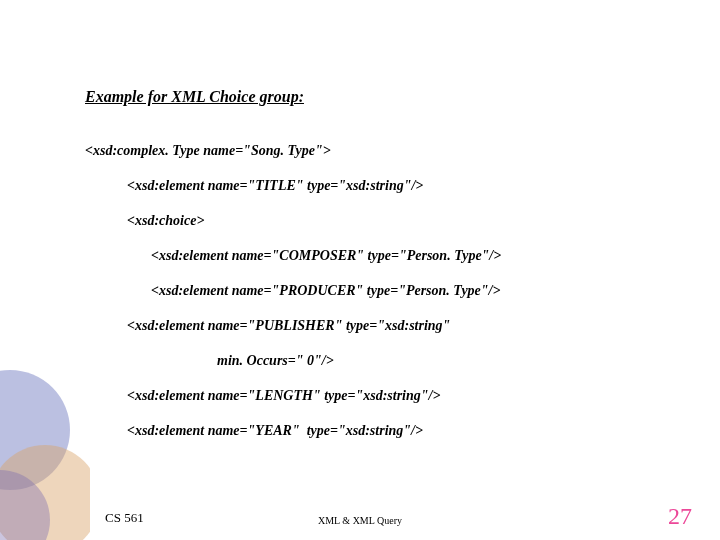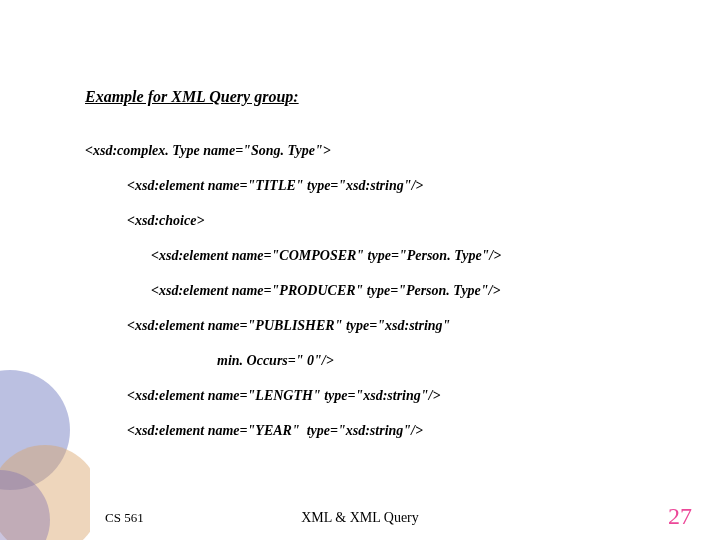--- a/index.html
+++ b/index.html
@@ -7,36 +7,36 @@
   .slide{position:absolute;left:0;top:0;width:720px;height:540px;box-sizing:border-box;padding:60px 55px 20px 85px}
   .title{font-size:26px;font-weight:bold;text-align:center;margin-top:10px}
   .title .feat{font-size:18px;font-weight:bold}
   .subhead{font-family:"Comic Sans MS","Segoe Script",cursive;font-weight:bold;font-style:italic;text-decoration:underline;font-size:16px;margin-top:28px}
   .code{font-family:"Comic Sans MS","Segoe Script",cursive;font-weight:bold;font-style:italic;font-size:14px;line-height:1.25;margin-top:18px;white-space:pre}
   .i1{padding-left:18px}
   .i2{padding-left:42px}
   .i3{padding-left:66px}
   .i4{padding-left:132px}
   .footer-left{position:absolute;left:105px;bottom:14px;font-size:13px}
-  .footer-center{position:absolute;left:0;right:0;bottom:14px;text-align:center;font-size:14px}
+  .footer-center{position:absolute;left:0;right:0;bottom:14px;text-align:center;font-size:10px}
   .pagenum{position:absolute;right:28px;bottom:10px;font-size:24px;color:#ec4899}
 </style>
 </head>
 <body>
 
 <svg class="deco" viewBox="0 0 90 540">
   <circle cx="10" cy="430" r="60" fill="#3b4aa8" fill-opacity="0.35"></circle>
   <circle cx="45" cy="500" r="55" fill="#d9a46b" fill-opacity="0.45"></circle>
   <circle cx="0" cy="520" r="50" fill="#7c6fb0" fill-opacity="0.40"></circle>
 </svg>
 
 <div class="slide">
 
 
-  <div class="subhead">Example for XML Query group:</div>
+  <div class="subhead">Example for XML Choice group:</div>
 
   <div class="code">
 <div>&lt;xsd:complex. Type name="Song. Type"&gt;</div>
 <div class="i2">&lt;xsd:element name="TITLE" type="xsd:string"/&gt;</div>
 <div class="i2">&lt;xsd:choice&gt;</div>
 <div class="i3">&lt;xsd:element name="COMPOSER" type="Person. Type"/&gt;</div>
 <div class="i3">&lt;xsd:element name="PRODUCER" type="Person. Type"/&gt;</div>
 <div class="i2">&lt;xsd:element name="PUBLISHER" type="xsd:string"</div>
 <div class="i4">min. Occurs=" 0"/&gt;</div>
 <div class="i2">&lt;xsd:element name="LENGTH" type="xsd:string"/&gt;</div>

